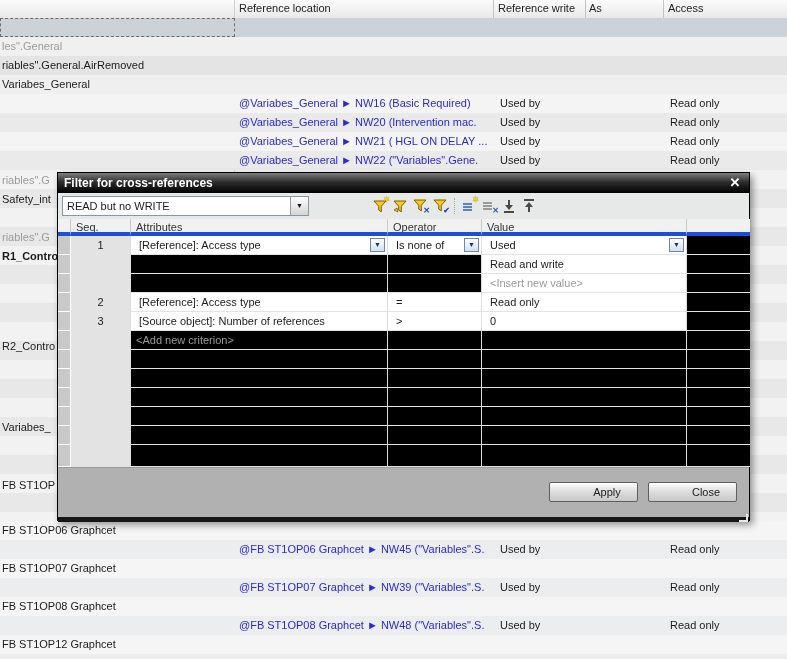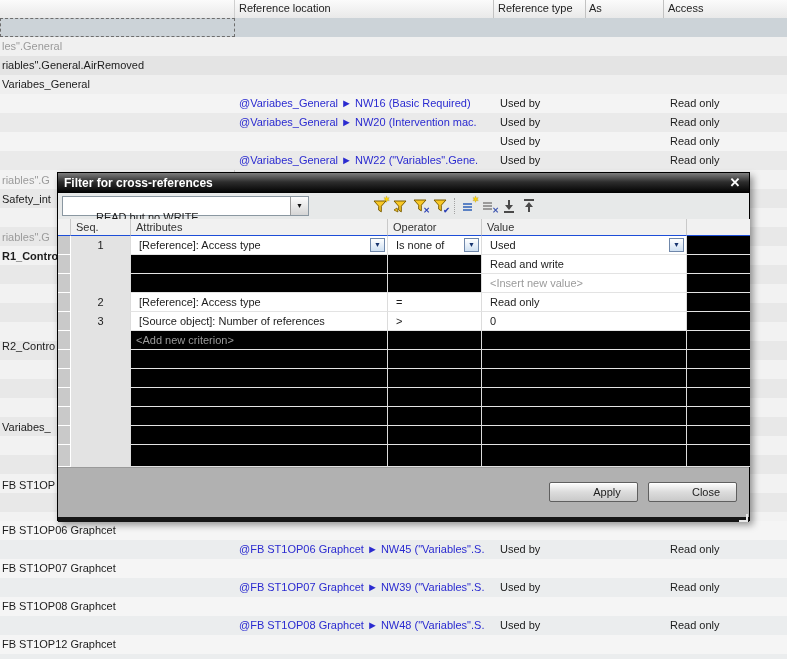--- a/index.html
+++ b/index.html
@@ -28,32 +28,32 @@
           box-shadow:3px 4px 7px rgba(0,0,0,.4);z-index:10;box-sizing:border-box;}
   .titlebar{left:0;top:0;width:100%;height:20px;line-height:20px;
             background:linear-gradient(180deg,#7e7e7e 0%,#2d2d2d 45%,#000 100%);
             color:#fff;font-weight:bold;font-size:12px;}
   .titlebar .ttl{position:absolute;left:6px;}
   .close-x{position:absolute;right:6px;top:0;width:16px;height:20px;text-align:center;color:#fff;
            font-weight:bold;font-size:13px;cursor:default;}
   .toolbar{left:0;top:20px;width:100%;height:26px;background:#e7e9e9;}
   .combo{position:absolute;left:4px;top:3px;width:247px;height:20px;background:#fff;
          border:1px solid #8a97a1;box-sizing:border-box;}
-  .combo .cval{position:absolute;left:4px;top:11px;line-height:18px;margin-left:29px;}
+  .combo .cval{position:absolute;left:4px;top:0;line-height:18px;}
   .combo .cbtn{position:absolute;right:0;top:0;width:17px;height:18px;background:linear-gradient(#fdfdfd,#d5d5d5);
                border-left:1px solid #9a9a9a;text-align:center;font-size:7px;line-height:18px;color:#111;}
   .tico{position:absolute;top:3px;width:19px;height:20px;}
   .tico svg{position:absolute;left:1px;top:2px;}
   .badge{position:absolute;font-size:8px;line-height:8px;font-weight:bold;}
   .tsep{position:absolute;top:5px;width:0;height:16px;border-left:1px dotted #a2a2a2;}
   
   .gcell{position:absolute;height:19px;line-height:18px;box-sizing:border-box;
          border-right:1px solid #dcdcdc;border-bottom:1px solid #e3e3e3;padding-left:5px;white-space:nowrap;overflow:hidden;}
   .ghdr{top:46px;height:17px;line-height:16px;background:#f1f1f1;border-right:1px solid #c9c9c9;
-        border-bottom:1px solid #1d4ed8;color:#333;}
+        border-bottom:4px solid #1d4ed8;color:#333;}
   .c-gray{background:#000000;}
   .c-white{background:#fff;padding-left:8px;}
   .c-seq{background:#e3e3e3;text-align:center;padding-left:0;}
   .c-rowhdr{background:#c9c9c9;border-right:1px solid #fff;border-bottom:1px solid #fff;padding-left:0;}
   .dd{position:absolute;right:2px;top:2px;width:15px;height:14px;box-sizing:border-box;
       background:linear-gradient(#ffffff,#cfe0f2);border:1px solid #6f87aa;color:#16336e;
       font-size:7px;line-height:12px;text-align:center;padding-left:0;}
   .footer{left:0;top:294px;width:100%;height:50px;background:#b1b1b1;border-top:1px solid #9a9a9a;}
   .btn{position:absolute;top:14px;width:89px;height:20px;line-height:18px;text-align:center;
        background:linear-gradient(#fdfdfd,#dcdcdc 50%,#c9c9c9);border:1px solid #5f5f5f;border-radius:2px;
@@ -66,21 +66,21 @@
 <body>
 
 <div class="screen">
 
   <div class="abs stripes" style="left:0;top:170px;width:57px;height:351px;"></div>
   <div class="abs stripes" style="left:750px;top:170px;width:37px;height:351px;"></div>
   <div class="abs vsep-main"></div>
 
   <div class="abs main-header">
     <span class="hlabel" style="left:239px;">Reference location</span>
-    <span class="hlabel" style="left:498px;">Reference type</span>
+    <span class="hlabel" style="left:498px;">Reference write</span>
     <span class="hlabel" style="left:589px;">As</span>
     <span class="hlabel" style="left:668px;">Access</span>
     <span class="hdiv" style="left:234px;"></span>
     <span class="hdiv" style="left:493px;"></span>
     <span class="hdiv" style="left:585px;"></span>
     <span class="hdiv" style="left:663px;"></span>
   </div>
 
   <div class="abs sel-row">
     <span class="focus-cell"></span>
@@ -100,20 +100,21 @@
     <span class="loc link">@Variabes_General ► NW16 (Basic Required)</span>
     <span class="rtype">Used by</span>
     <span class="racc">Read only</span>
   </div>
   <div class="abs row" style="top:113px;background:#eaeaea;">
     <span class="loc link">@Variabes_General ► NW20 (Intervention mac.</span>
     <span class="rtype">Used by</span>
     <span class="racc">Read only</span>
   </div>
   <div class="abs row" style="top:132px;background:#f4f4f4;">
+    <span class="loc link">@Variabes_General ► NW21 ( HGL ON DELAY ...</span>
     <span class="rtype">Used by</span>
     <span class="racc">Read only</span>
   </div>
   <div class="abs row" style="top:151px;background:#eaeaea;">
     <span class="loc link">@Variabes_General ► NW22 ("Variables".Gene.</span>
     <span class="rtype">Used by</span>
     <span class="racc">Read only</span>
   </div>
 
   <div class="frag" style="top:171px;"><span class="muted">riables".G</span></div>

